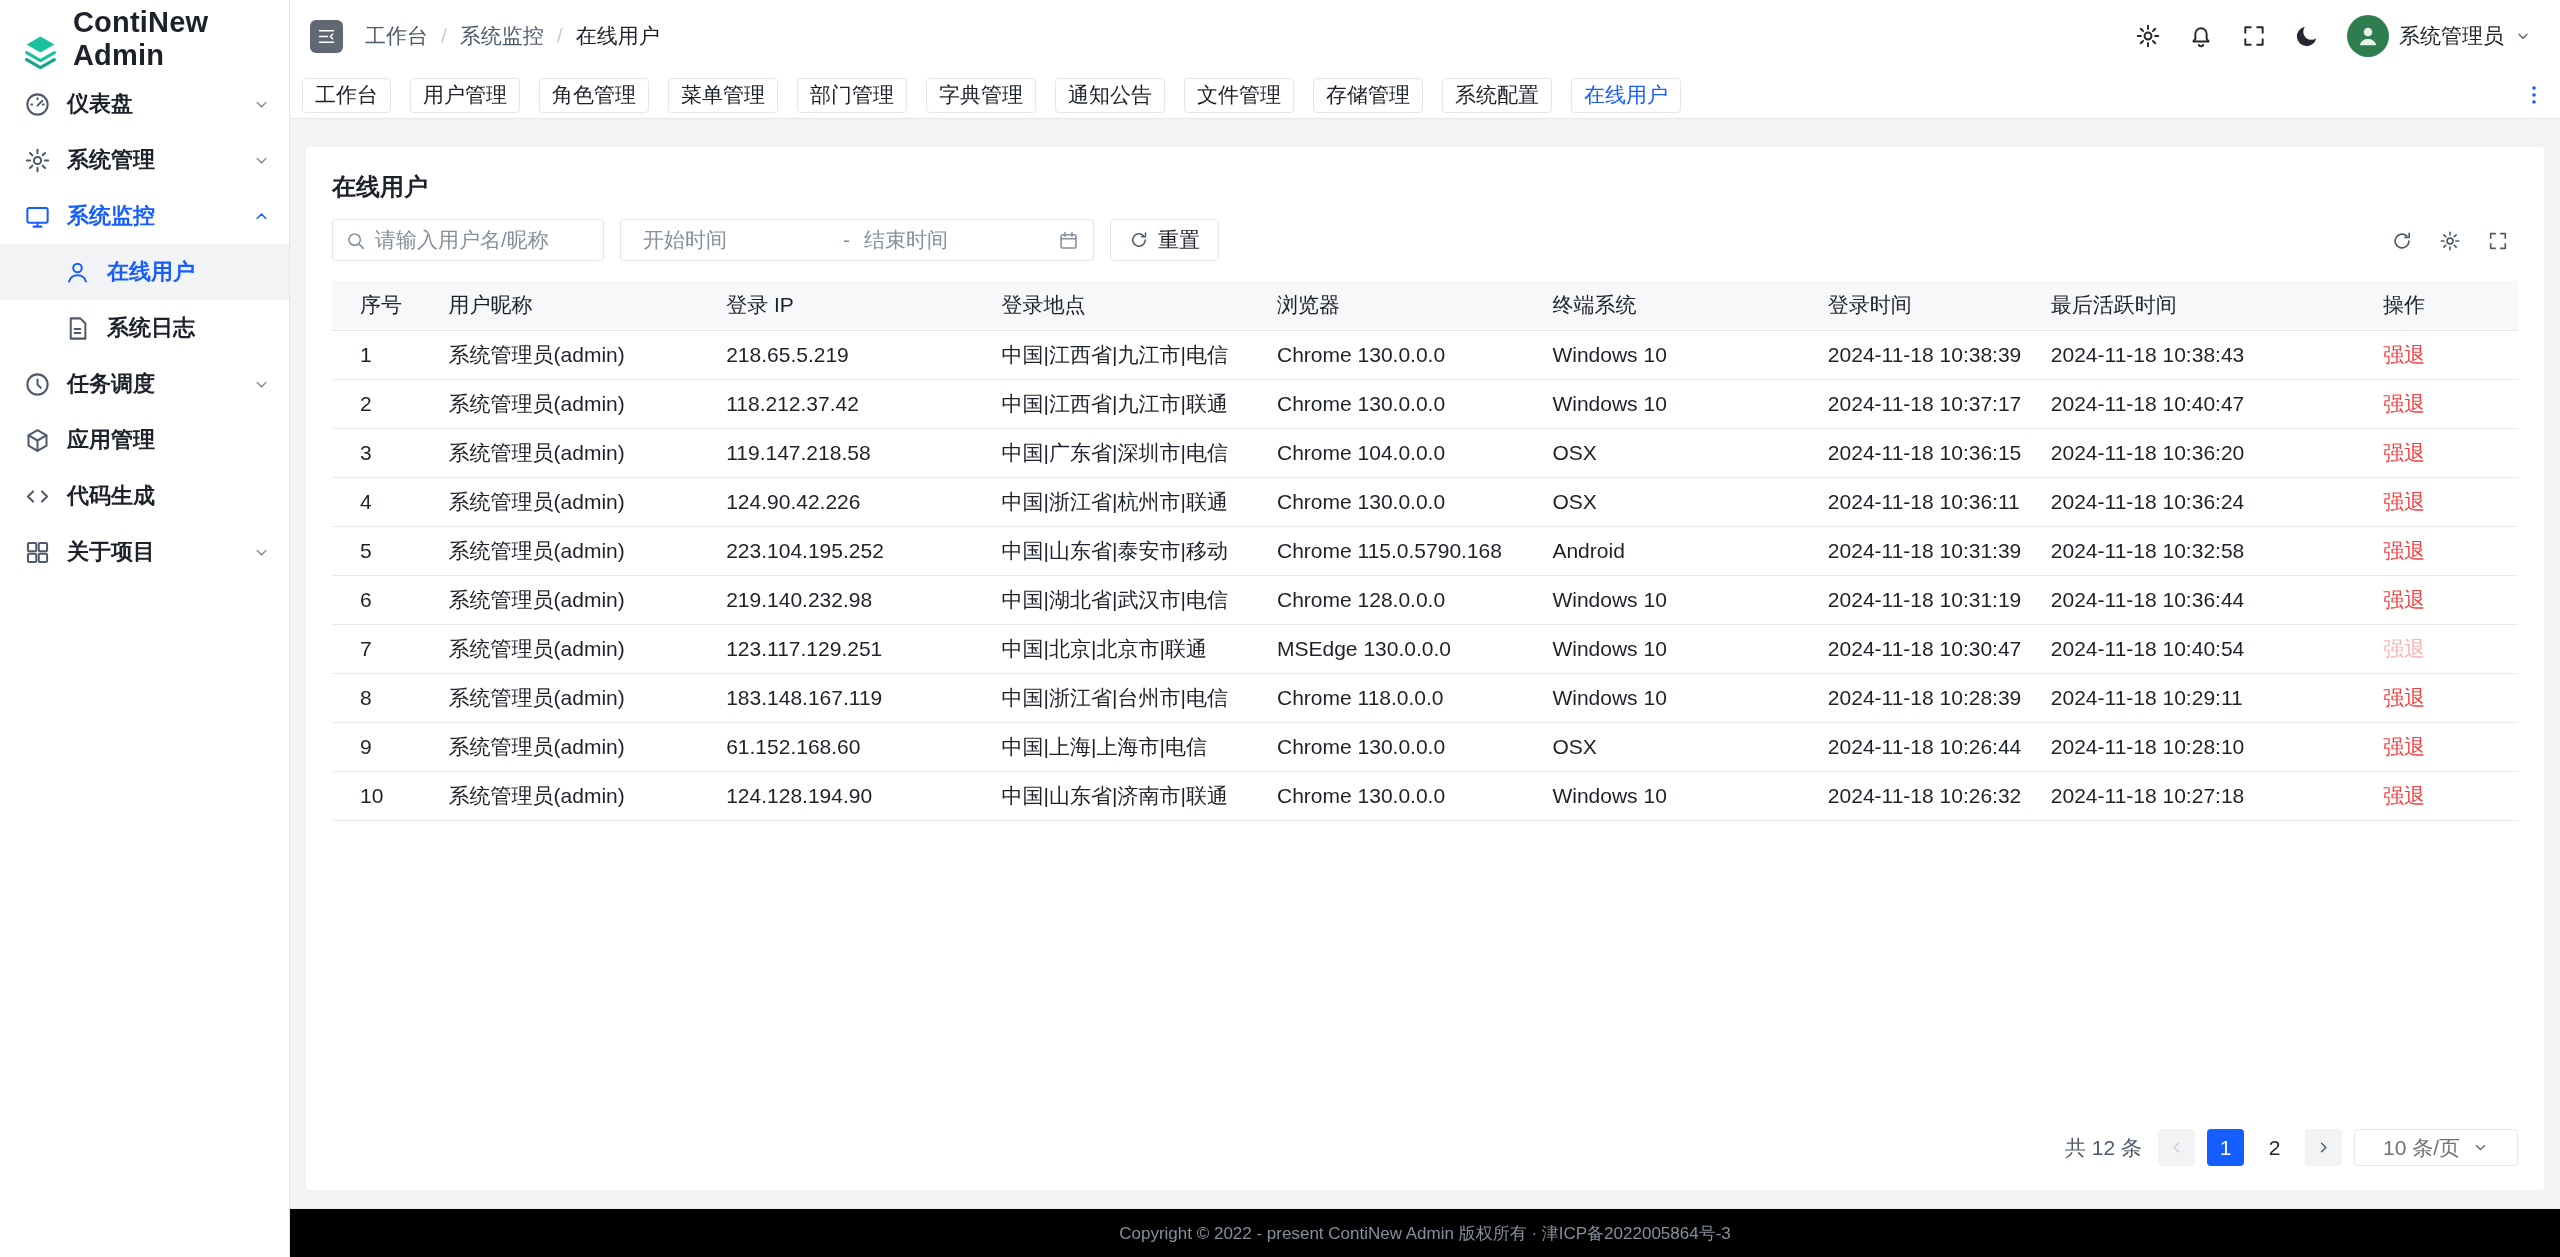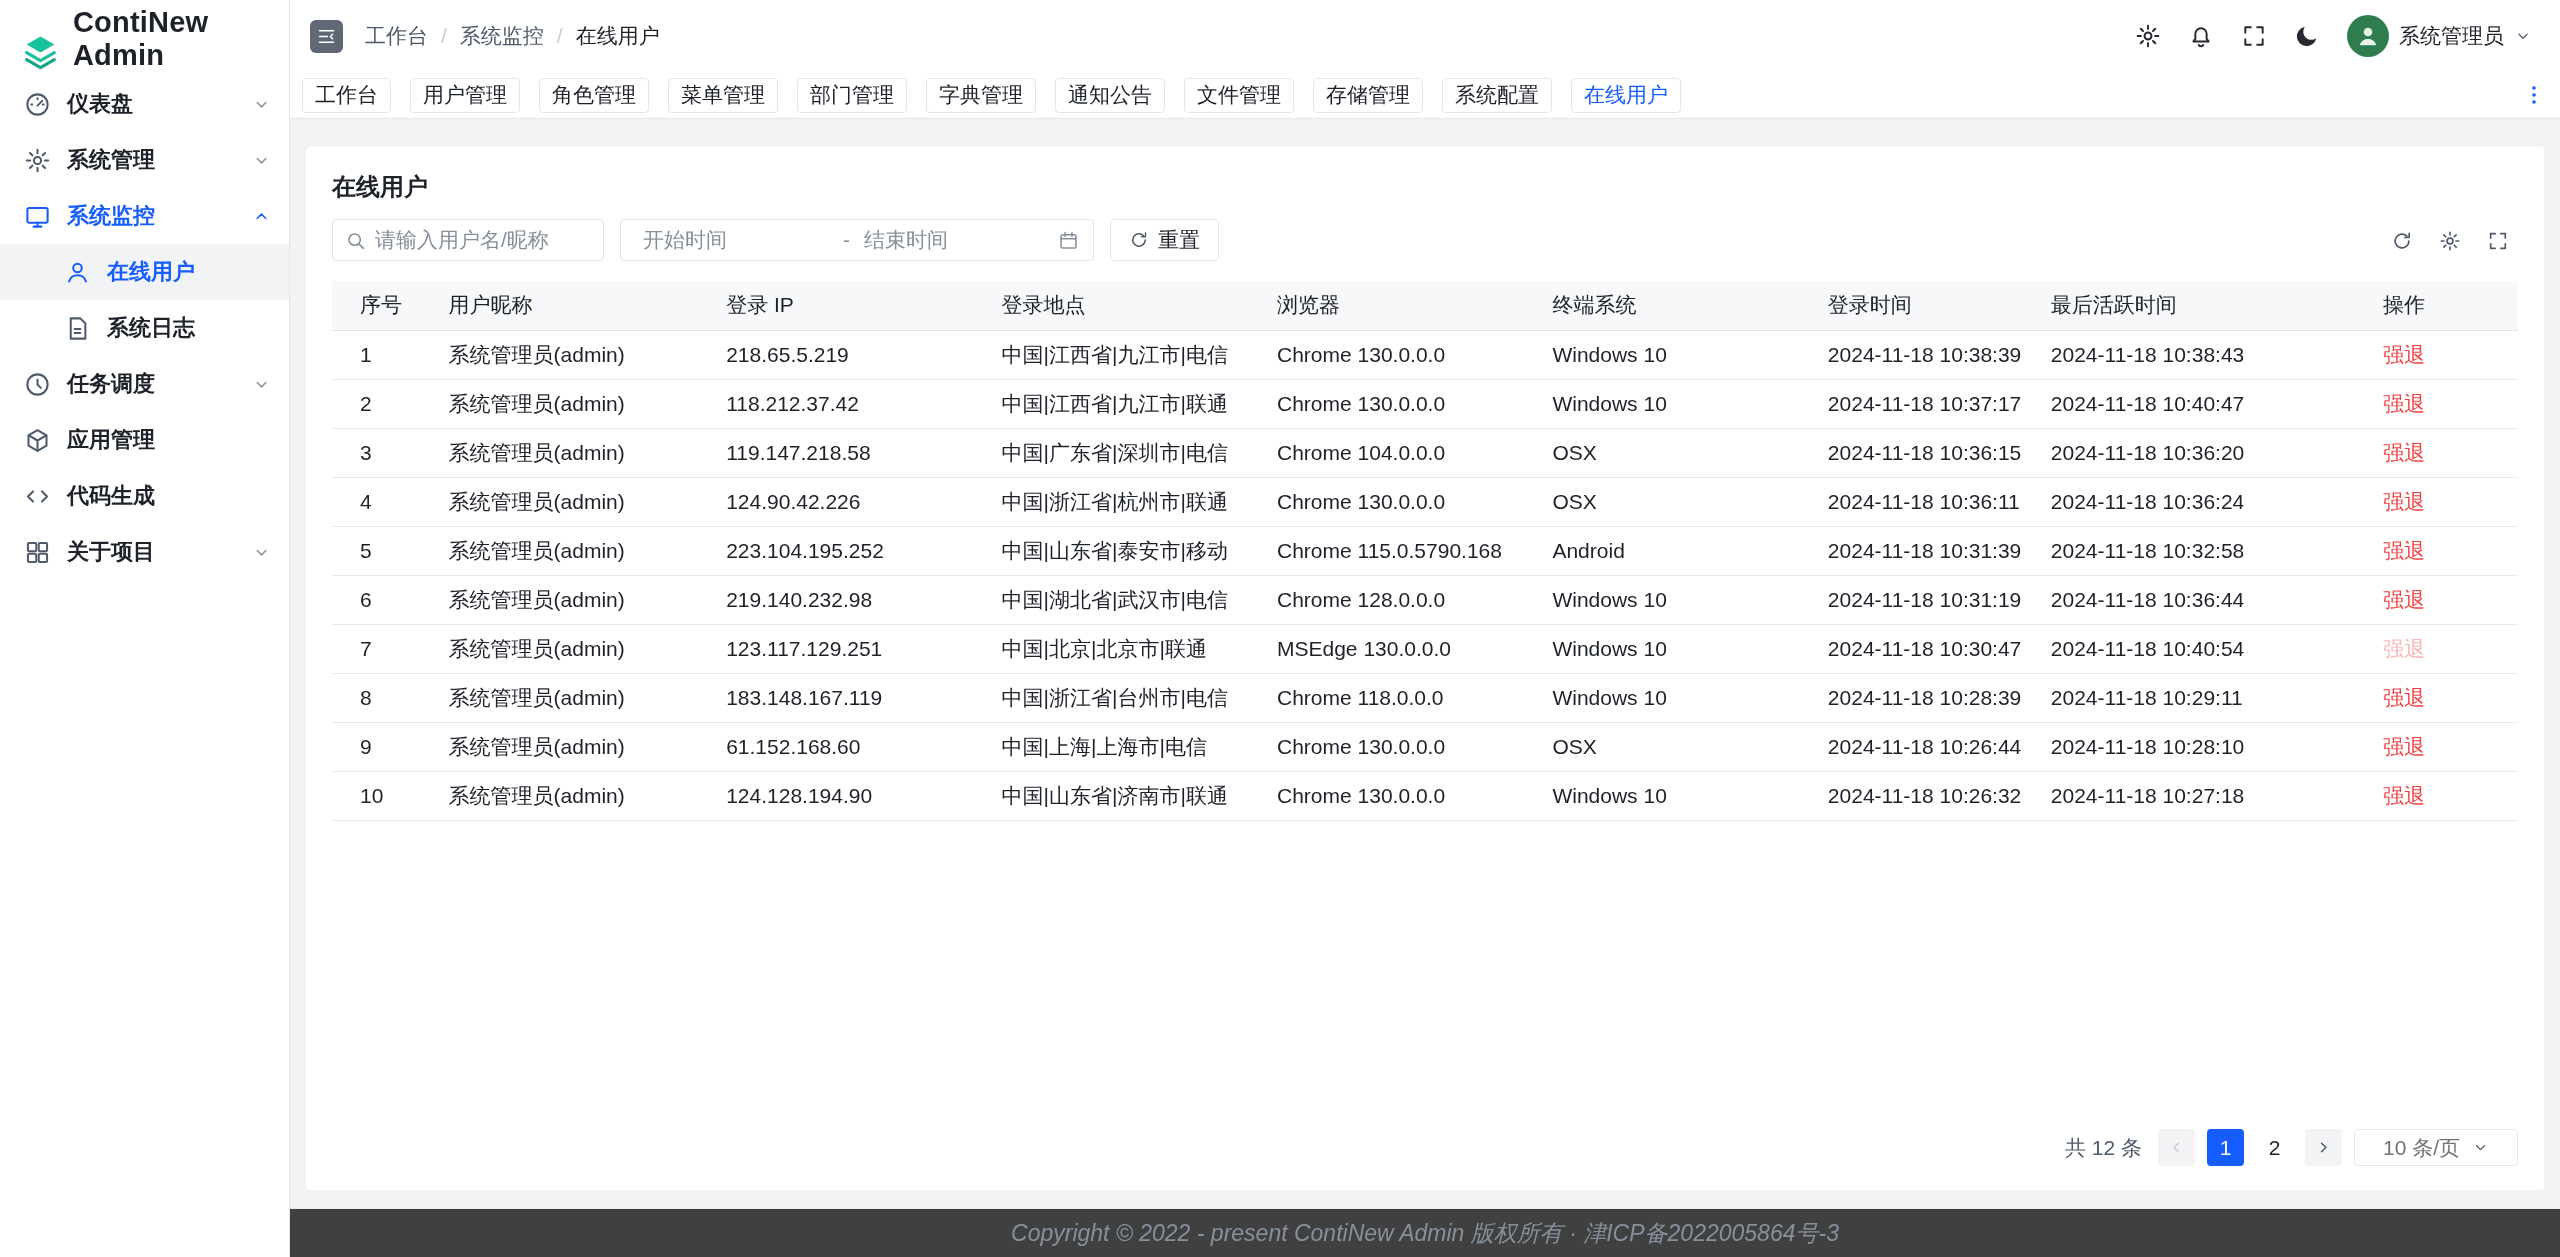--- a/index.html
+++ b/index.html
@@ -84,21 +84,21 @@
   .pagination { display:flex; align-items:center; justify-content:flex-end; gap:12px; font-size:21px; color:#4E5969; }
   .pg-total { margin-right:4px; color:#4E5969; }
   .page-btn { width:37px; height:37px; border:none; background:#F2F3F5; border-radius:4px; color:#4E5969; padding:9px; }
   .page-btn.disabled { color:#C9CDD4; cursor:not-allowed; }
   .page-num { min-width:37px; height:37px; border:none; background:transparent; border-radius:4px; color:#1D2129; font-size:21px; }
   .page-num.active { background:#165DFF; color:#fff; }
   .page-size { height:37px; border:1px solid #E5E6EB; border-radius:4px; display:flex; align-items:center; gap:12px; padding:0 28px; color:#737373; cursor:pointer; background:#fff; }
   .ps-chevron { width:17px; height:17px; color:#4E5969; }
 
   
-  .footer { height:49px; background:#404040; border-top:1px solid #EAEBEF; display:flex; align-items:center; justify-content:center; color:#86909C; font-size:23px;font-style:italic; }
+  .footer { height:49px; background:#000000; border-top:1px solid #EAEBEF; display:flex; align-items:center; justify-content:center; color:#86909C; font-size:17px; }
 </style>
 </head>
 <body>
 
 <aside class="sidebar">
   <div class="logo">
     <span class="logo-icon">
       <svg viewBox="0 0 24 24">
         <path d="M12 2l9 5.2-9 5.2-9-5.2z" fill="#18C29C"></path>
         <path d="M3 12.4l9 5.2 9-5.2" fill="none" stroke="#18C29C" stroke-width="2" stroke-linecap="round" stroke-linejoin="round"></path>

